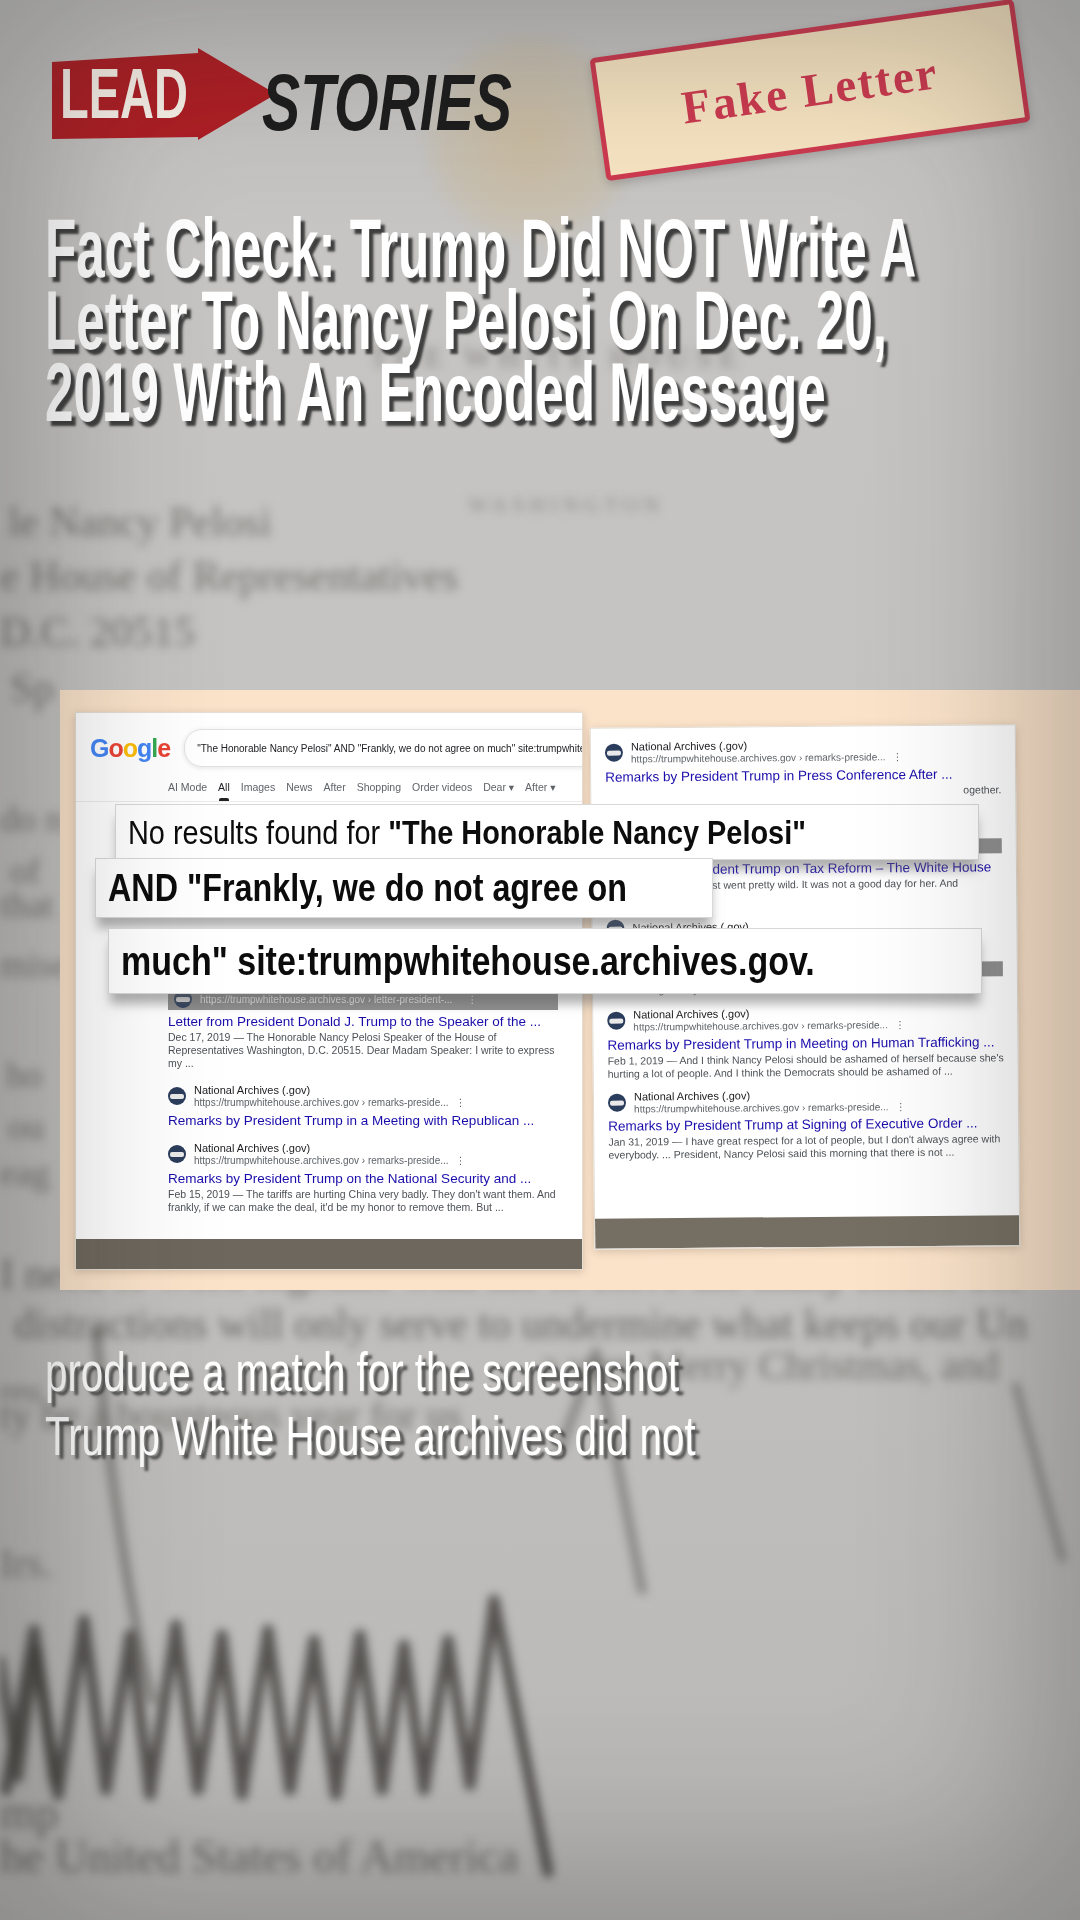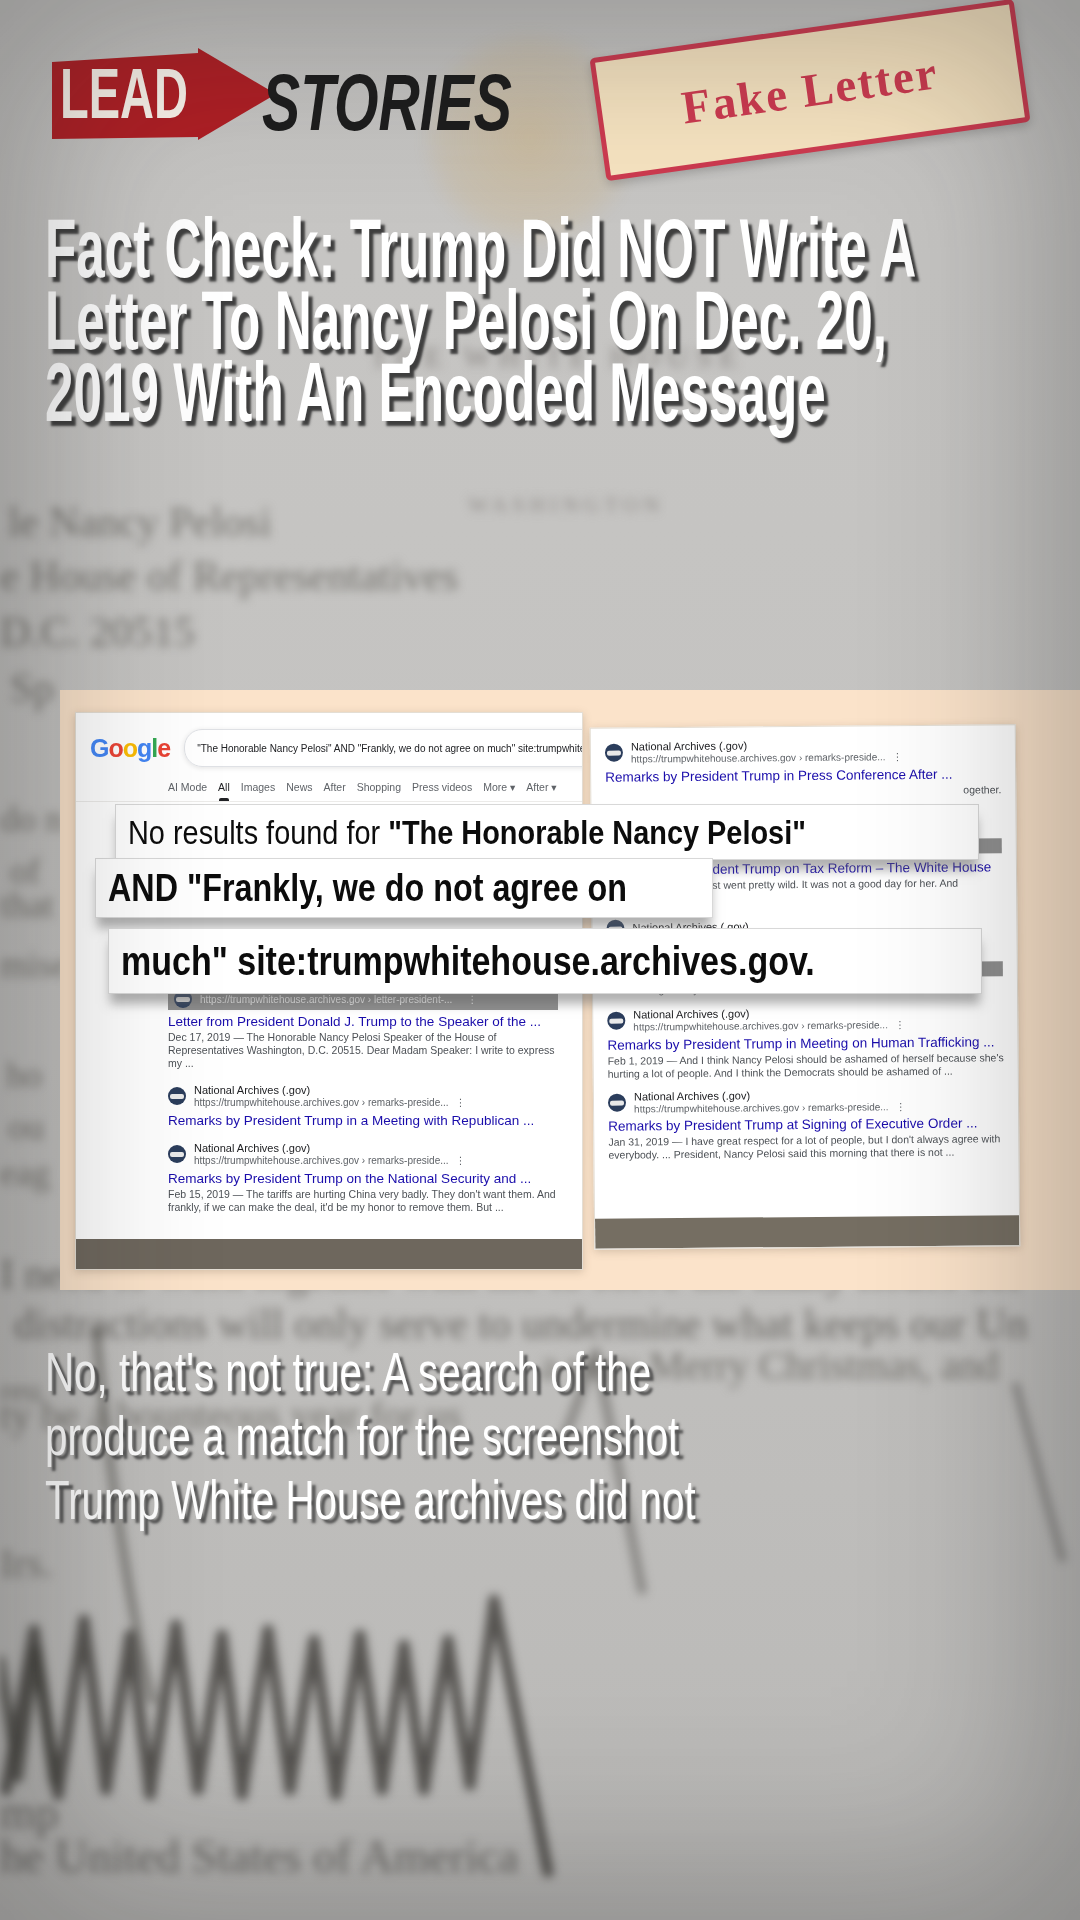--- a/index.html
+++ b/index.html
@@ -155,22 +155,22 @@
 
         </div>
       </div>
       <div class="gtabs">
         <span class="gtab">AI Mode</span>
         <span class="gtab active">All</span>
         <span class="gtab">Images</span>
         <span class="gtab">News</span>
         <span class="gtab">After</span>
         <span class="gtab">Shopping</span>
-        <span class="gtab">Press videos</span>
-        <span class="gtab">More ▾</span>
+        <span class="gtab">Order videos</span>
+        <span class="gtab">Dear ▾</span>
         <span class="gtab">After ▾</span>
       </div>
       <div class="gdivider"></div>
 
       <div class="results">
         <div class="result" style="margin-top:186px">
           <div class="urlshadow">
             <span class="favicon"></span>
             <span>https://trumpwhitehouse.archives.gov › letter-president-...</span>
             <span class="more">⋮</span>
@@ -282,19 +282,18 @@
     </div>
     <div class="strip s2">
       <span class="scond">AND "Frankly, we do not agree on</span>
     </div>
     <div class="strip s3">
       <span class="scond">much" site:trumpwhitehouse.archives.gov.</span>
     </div>
   </div>
 
   <div class="verdict">
-    <div class="vl"><span class="cond vcond">No, that's not true: A search of the</span></div>
     <div class="vl"><span class="cond vcond">produce a match for the screenshot</span></div>
     <div class="vl"><span class="cond vcond">Trump White House archives did not</span></div>
   </div>
 
   <div class="vignette"></div>
 </div>
 
 </body></html>

